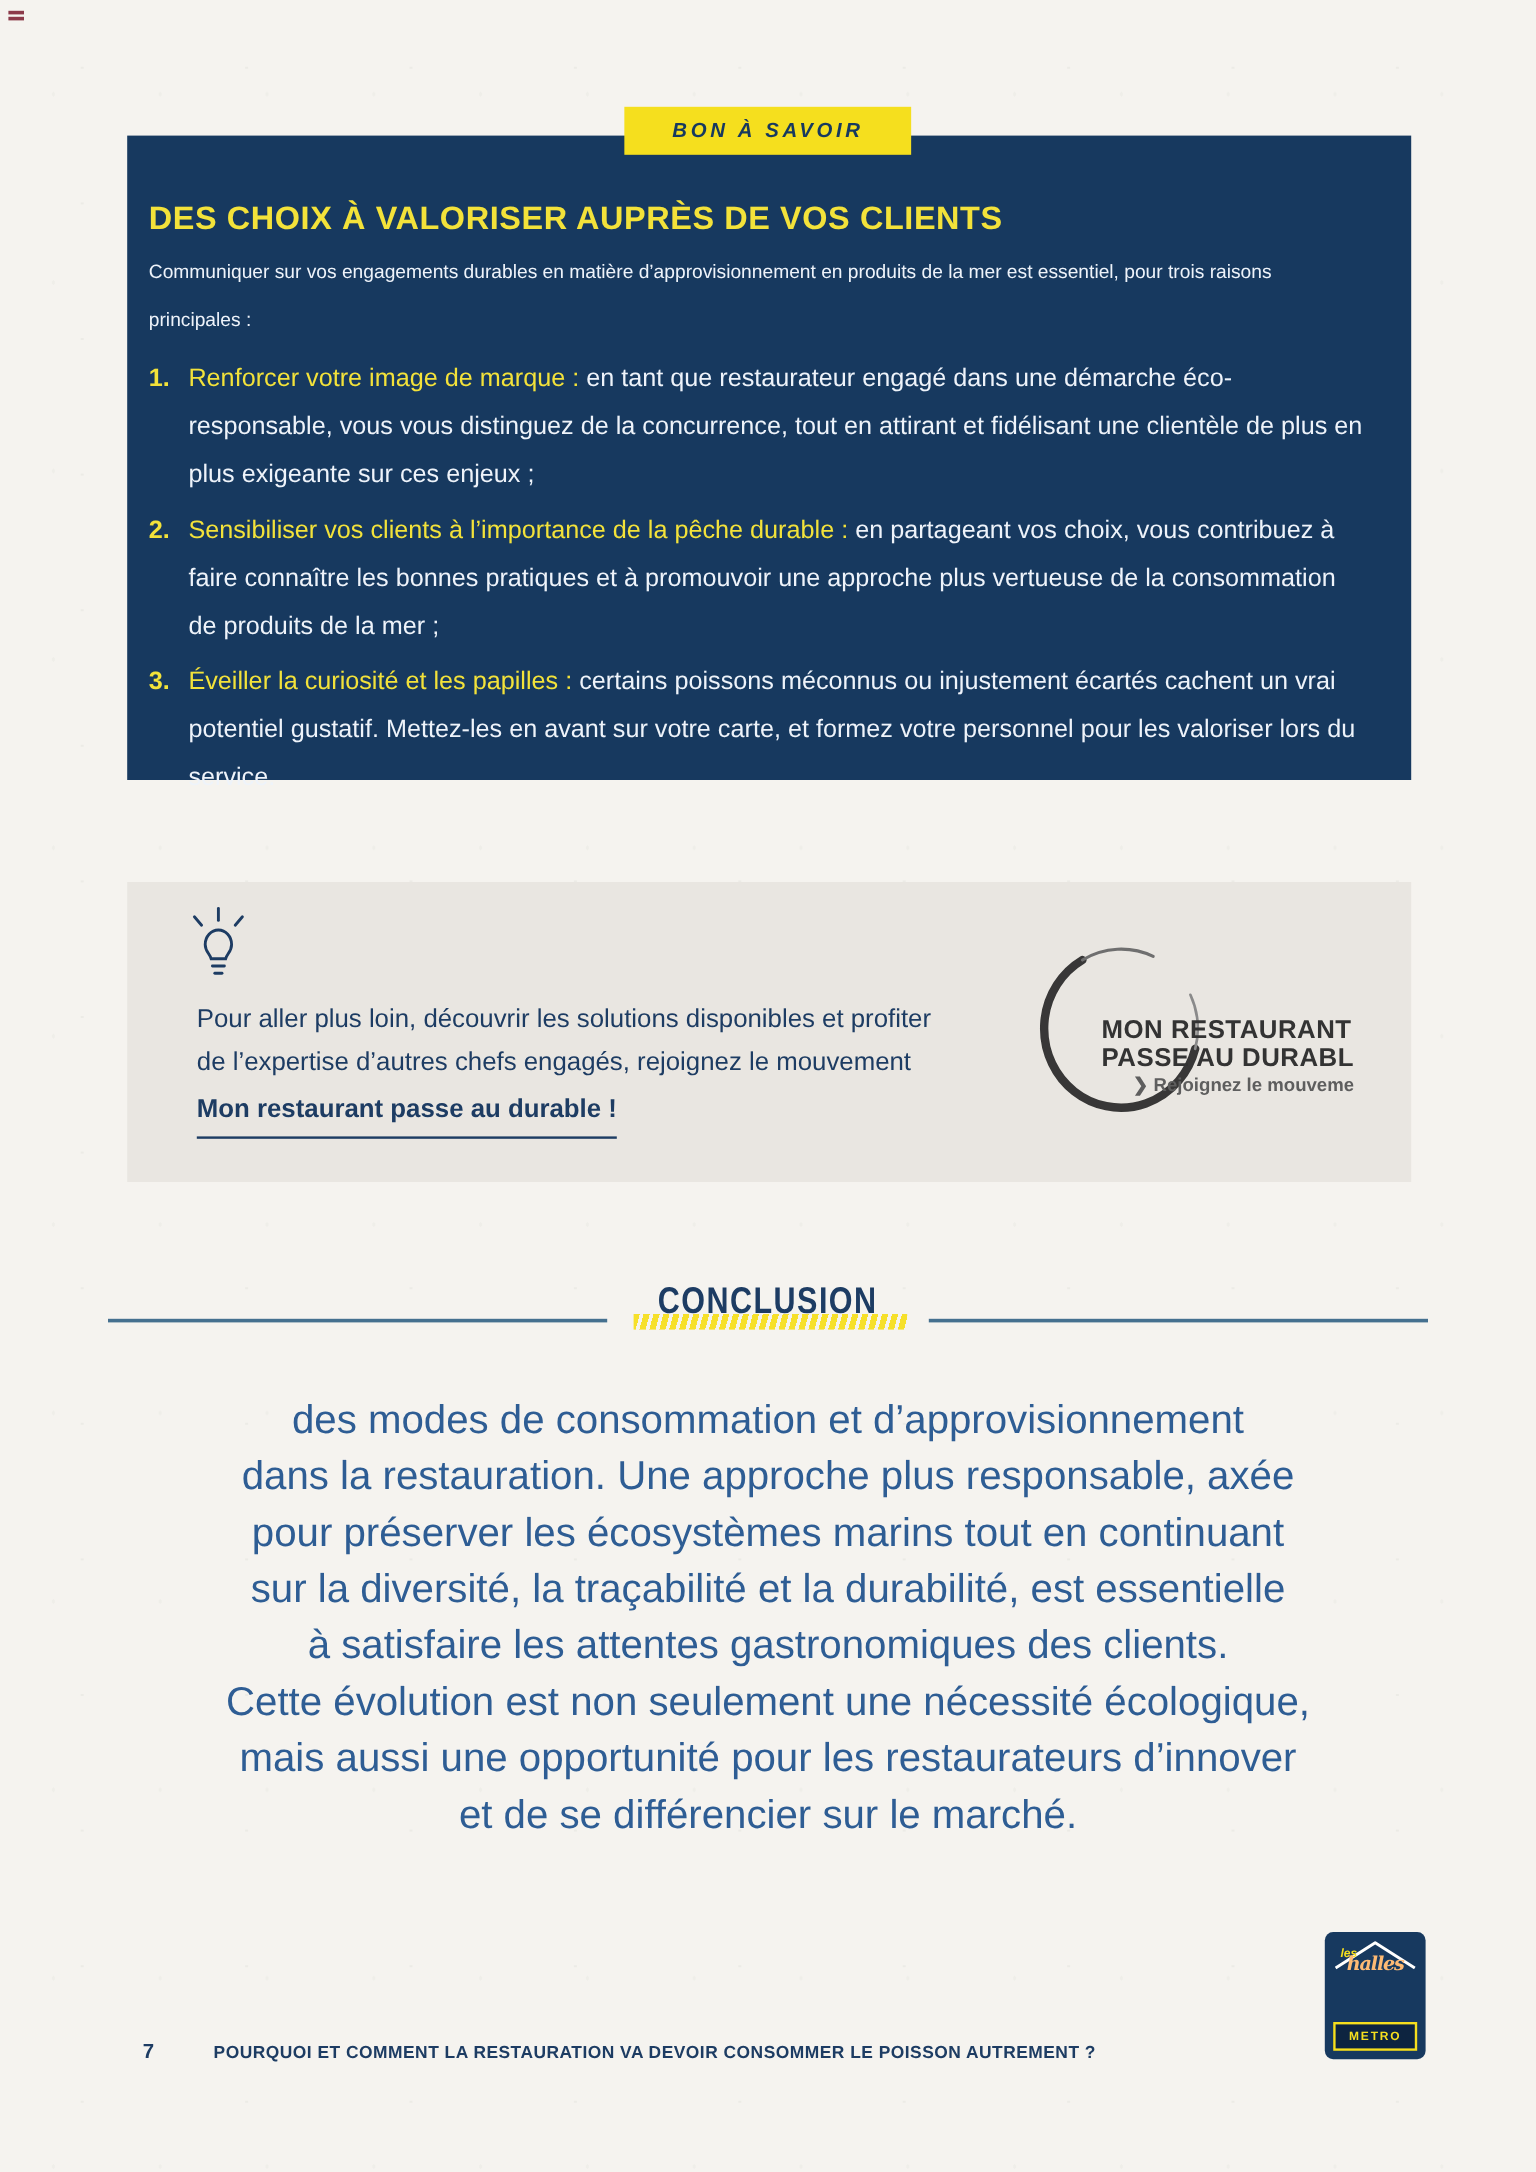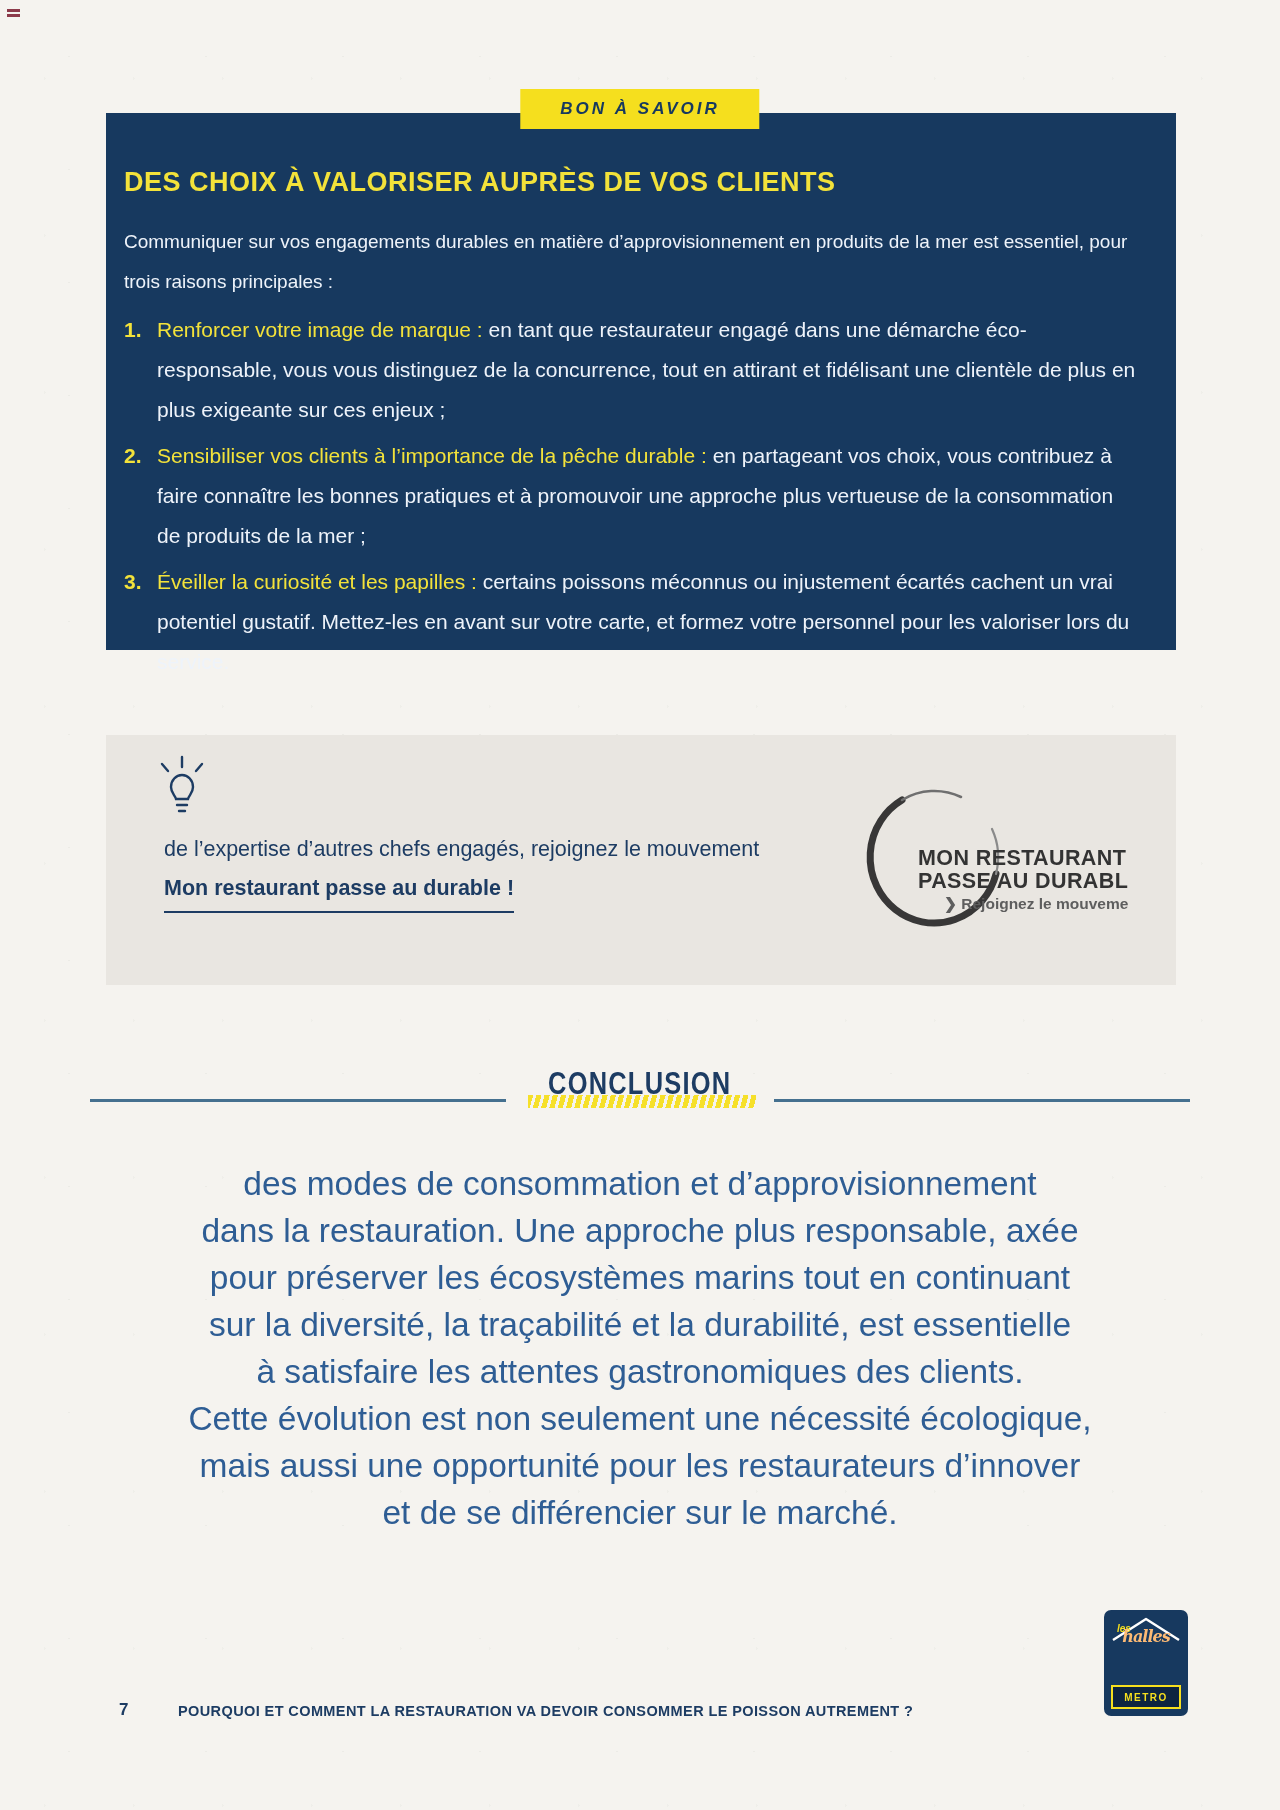--- a/index.html
+++ b/index.html
@@ -32,21 +32,21 @@
     width: 1070px; height: 537px;
     background: #17395f;
     color: #eef3fa;
     padding: 54px 40px 0 18px;
   }
   .info-box h1 {
     color: #f3e23a; font-size: 27px; letter-spacing: 0.5px;
     font-weight: bold;
   }
   .info-box .intro {
-    margin-top: 24px; font-size: 19px; line-height: 40px;
+    margin-top: 10px; font-size: 16px; line-height: 40px;
   }
   .info-list { list-style: none; margin-top: 8px; }
   .info-list li {
     display: flex; margin-top: 6px;
     font-size: 21px; line-height: 40px;
   }
   .info-list .num {
     flex: 0 0 33px; color: #f3e23a; font-weight: bold;
   }
   .info-list .lead { color: #f3e23a; font-weight: normal; }
@@ -160,20 +160,21 @@
       <g stroke="#1d3c63" stroke-width="2.4" fill="none" stroke-linecap="round">
         <line x1="24" y1="12" x2="24" y2="2"></line>
         <line x1="10" y1="16" x2="4" y2="9"></line>
         <line x1="38" y1="16" x2="44" y2="9"></line>
         <path d="M24 20 a11 12 0 0 1 11 12 c0 6 -4 8 -5 12 l-12 0 c-1 -4 -5 -6 -5 -12 a11 12 0 0 1 11 -12 z"></path>
         <line x1="19" y1="50" x2="29" y2="50"></line>
         <line x1="21" y1="56" x2="27" y2="56"></line>
       </g>
     </svg>
     <div class="tip-text">
+      <div>Pour aller plus loin, découvrir les solutions disponibles et profiter</div>
       <div>de l’expertise d’autres chefs engagés, rejoignez le mouvement</div>
       <div class="tip-link">Mon restaurant passe au durable !</div>
     </div>
     <svg class="durable-logo" width="272" height="148" viewBox="0 0 272 148">
       <path d="M46 15 A 64 66 0 1 0 140 89" stroke="#1f1f1f" stroke-width="7" fill="none" stroke-linecap="round" opacity="0.88"></path>
       <path d="M140 89 A 64 66 0 0 0 136 44" stroke="#8a8a8a" stroke-width="2.2" fill="none" stroke-linecap="round"></path>
       <path d="M105 12 A 64 66 0 0 0 46 15" stroke="#6f6f6f" stroke-width="2.6" fill="none" stroke-linecap="round"></path>
       <text x="62" y="80" font-family="Liberation Sans, sans-serif" font-size="21.5" font-weight="bold" fill="#333333" letter-spacing="0.4">MON RESTAURANT</text>
       <text x="62" y="103" font-family="Liberation Sans, sans-serif" font-size="21.5" font-weight="bold" fill="#333333" letter-spacing="0.4">PASSE AU DURABLE</text>
       <text x="88" y="124" font-family="Liberation Sans, sans-serif" font-size="15.5" font-weight="bold" fill="#5e5e5e">❯ Rejoignez le mouvement !</text>

